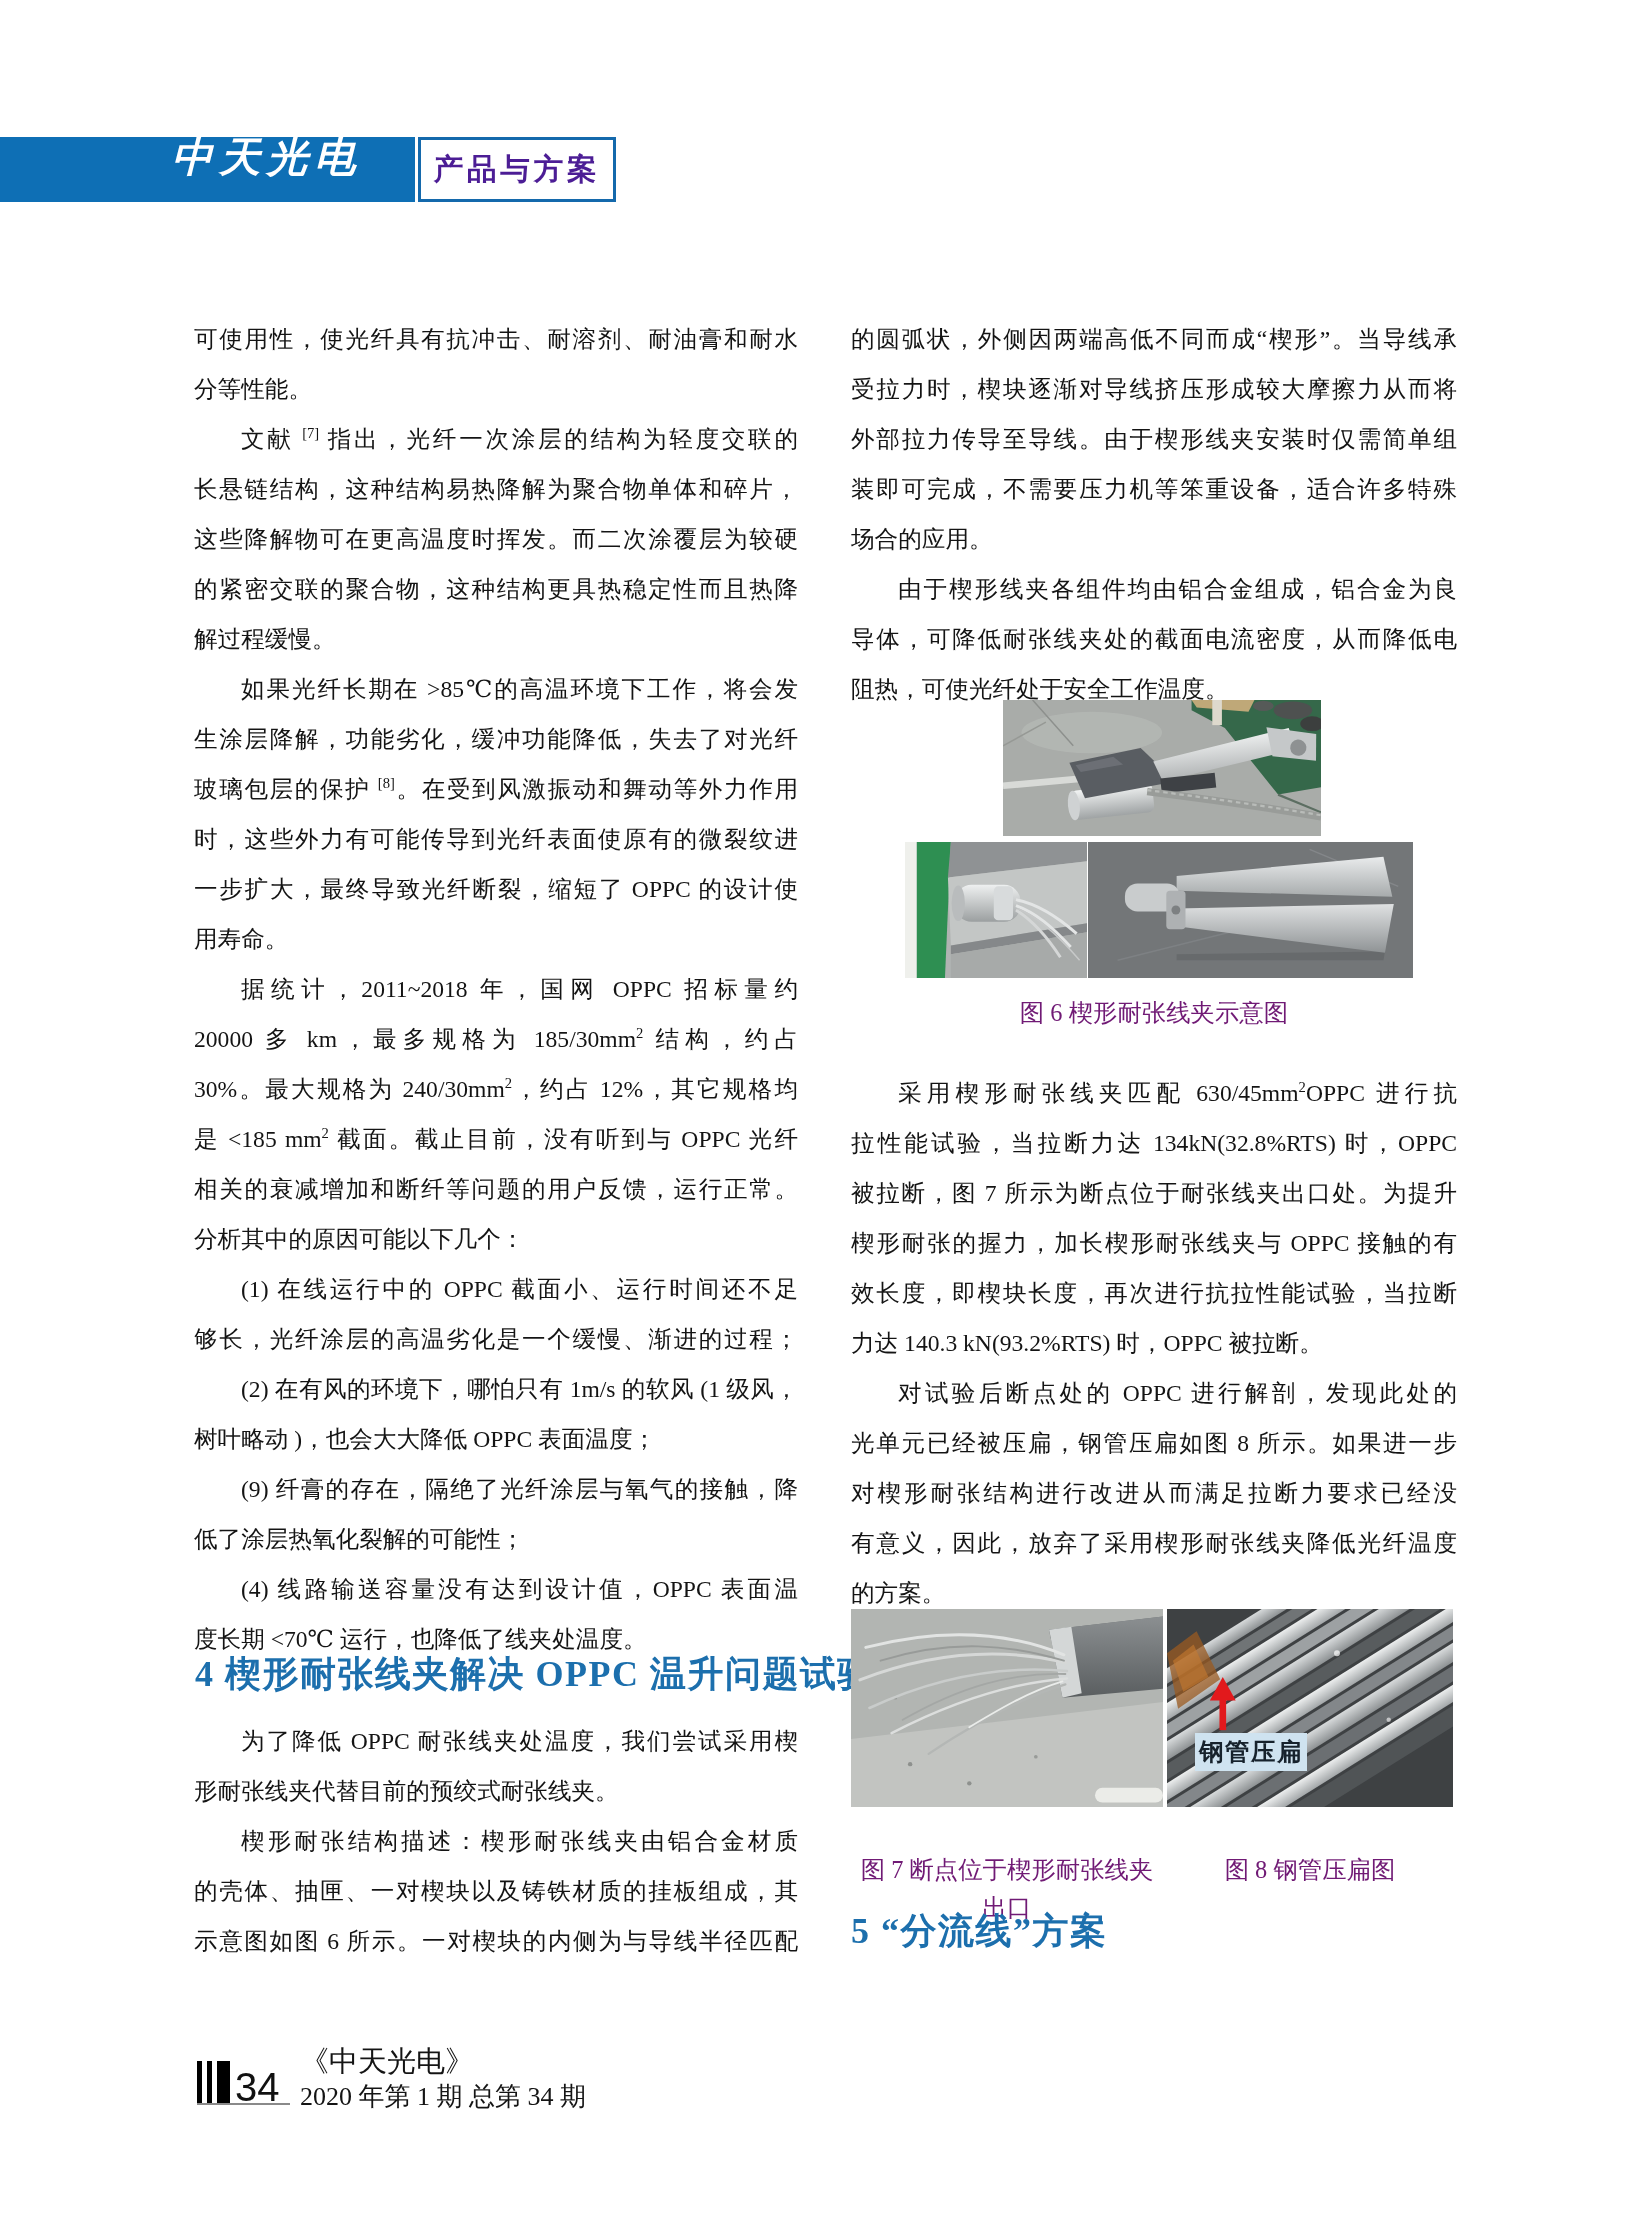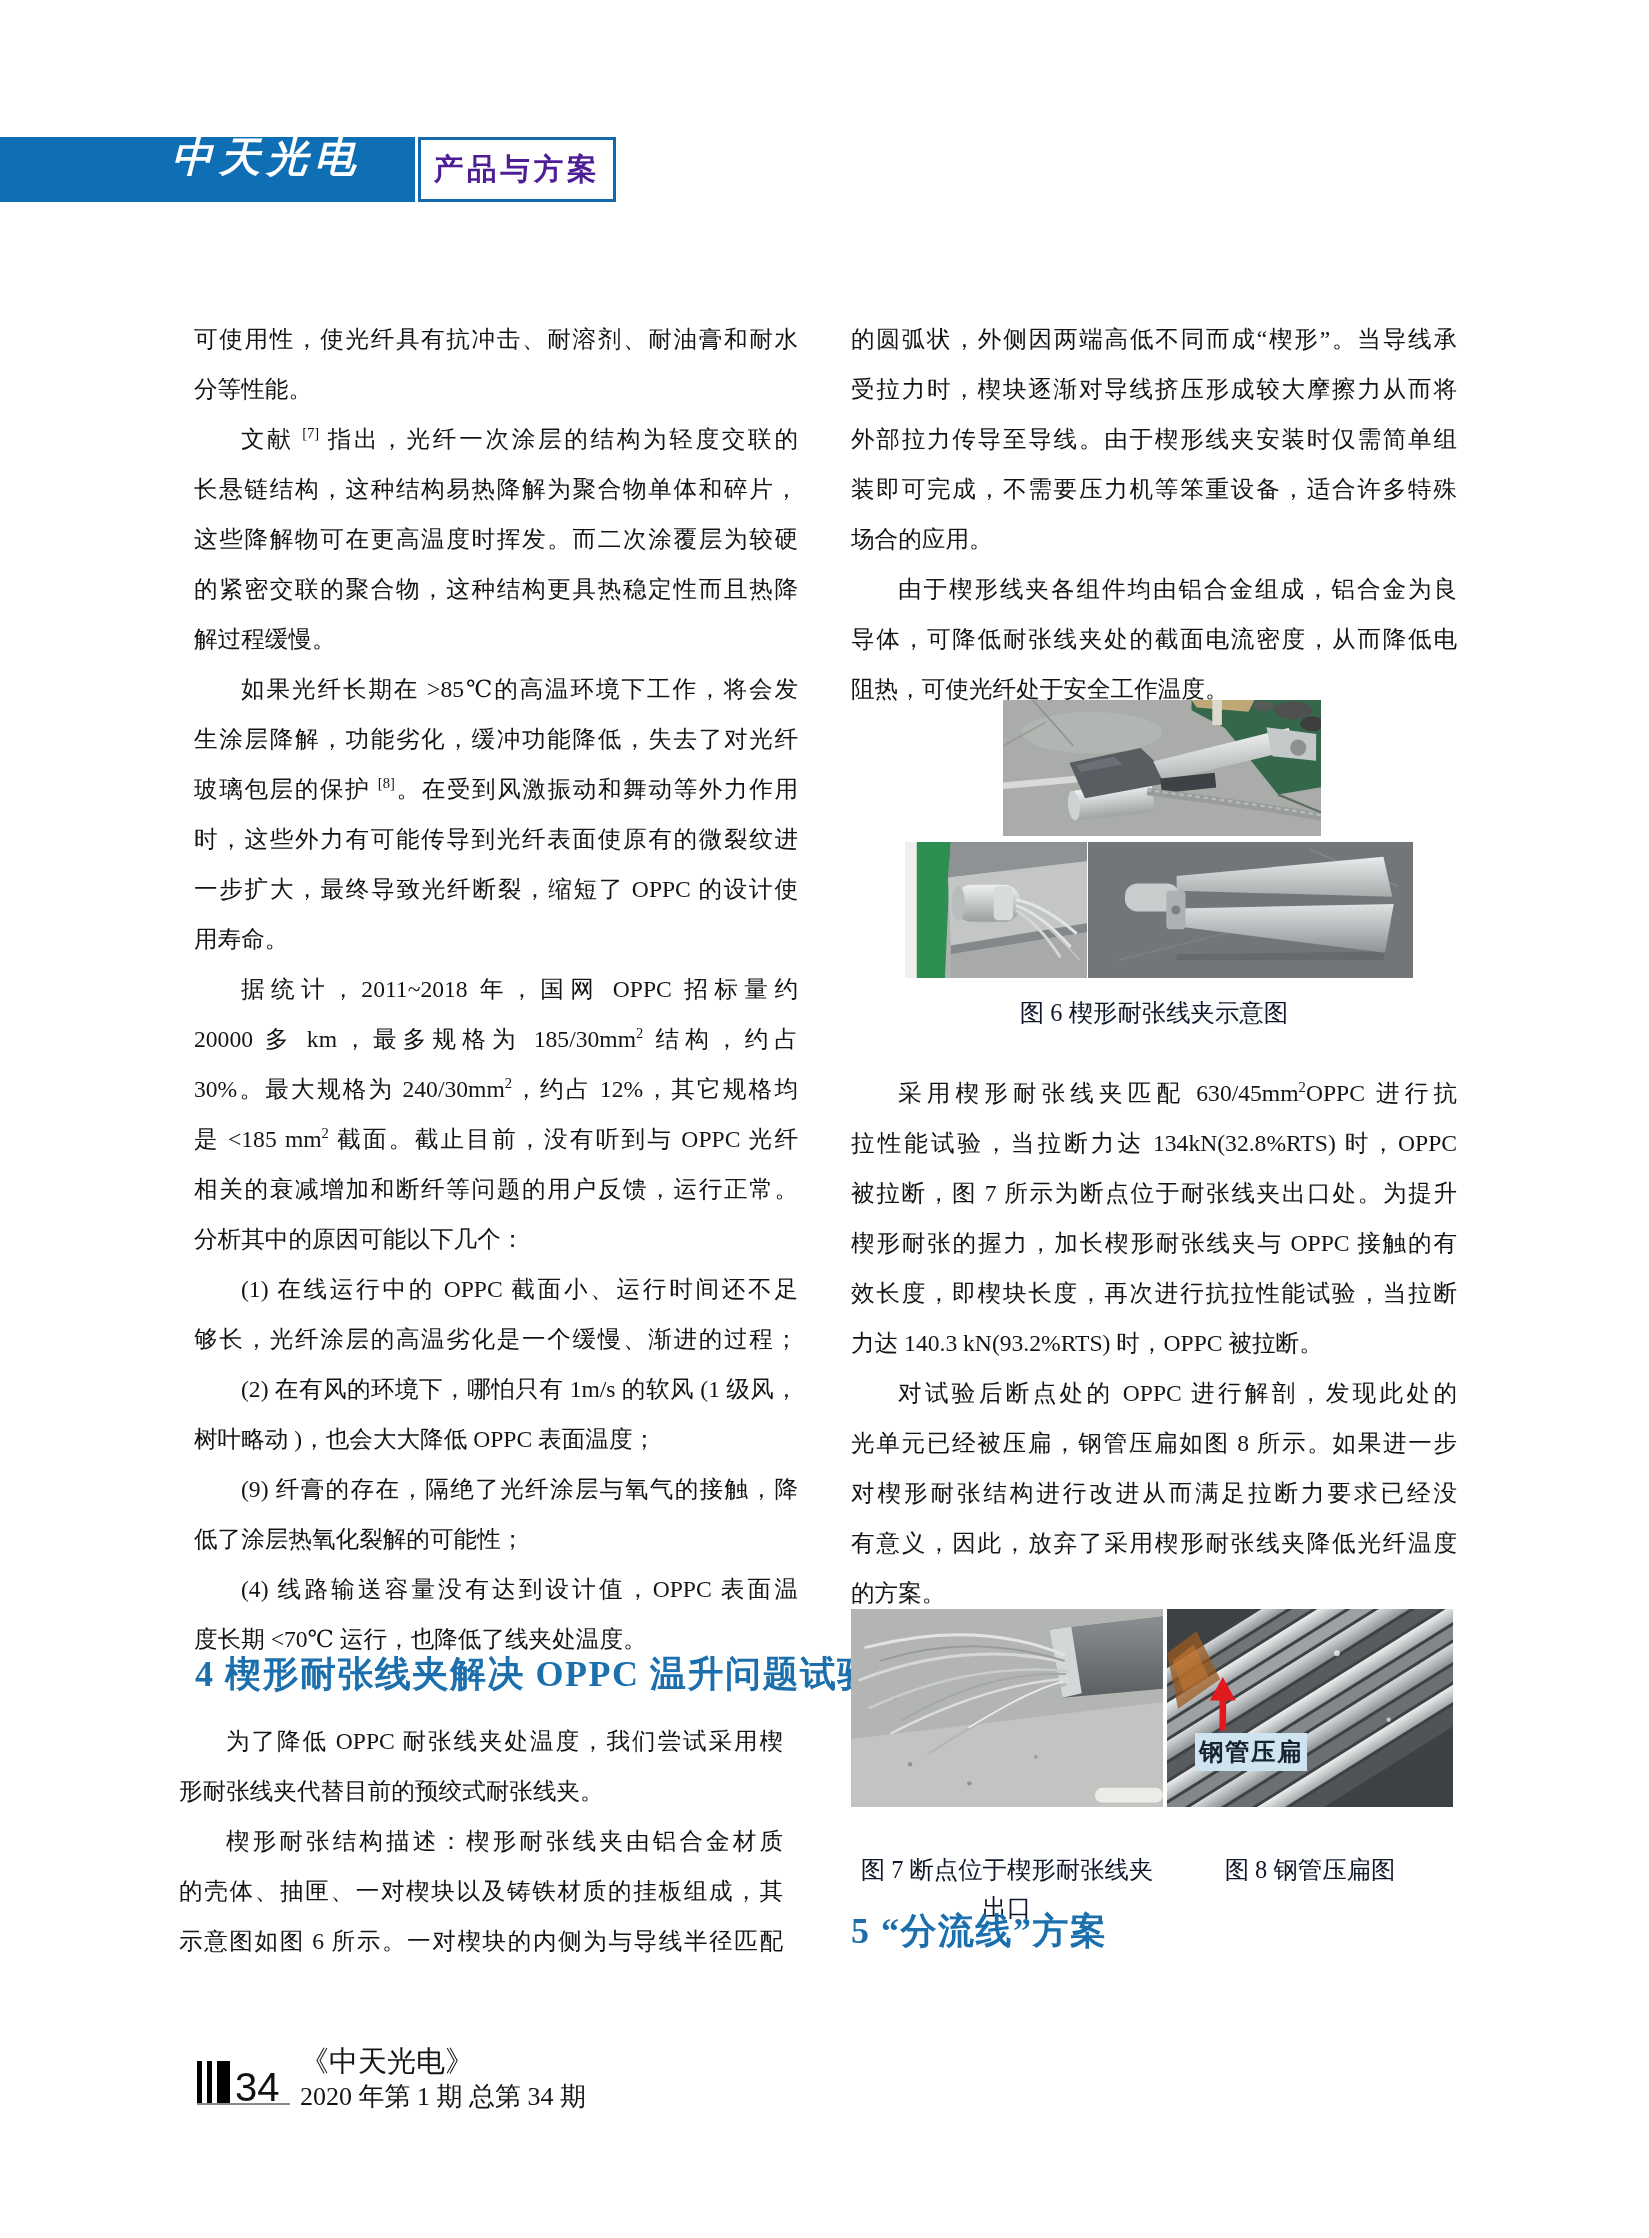--- a/index.html
+++ b/index.html
@@ -13,21 +13,21 @@
           border:3px solid #1469ac;background:#ffffff;display:flex;align-items:center;justify-content:center;}
   .tabbox span{color:#4c1d95;font-size:29.6px;font-weight:bold;letter-spacing:3.7px;
                font-family:"Liberation Sans","DejaVu Sans",sans-serif;}
   
   .col{position:absolute;width:604px;}
   .ln{height:50px;line-height:50px;font-size:23.6px;white-space:nowrap;}
   .j{white-space:normal;text-align:justify;text-align-last:justify;overflow:hidden;height:50px;}
   .ind{text-indent:47px;}
   .sup{font-size:0.62em;vertical-align:super;line-height:0;}
   .h4,.h5{position:absolute;color:#1c6fad;font-weight:bold;font-size:36px;line-height:1.1;white-space:nowrap;letter-spacing:1.5px;}
-  .cap{position:absolute;font-size:24.4px;height:38px;line-height:38px;text-align:center;color:#0f172a;}
+  .cap{position:absolute;font-size:24.4px;height:38px;line-height:38px;text-align:center;color:#701a75;}
   
   .photo{position:absolute;overflow:hidden;background:#f9a8d4;}
   .photo svg{display:block;width:100%;height:100%;}
   .f8label{position:absolute;left:28px;top:124px;width:112px;height:38px;background:#cfe3f0;
            color:#16222c;font-weight:bold;font-size:24.4px;display:flex;align-items:center;justify-content:center;
            font-family:"Liberation Sans","DejaVu Sans",sans-serif;letter-spacing:1.5px;}
   
   .fbars{position:absolute;left:197px;top:2061px;width:32.5px;height:42px;
          background:linear-gradient(to right,#000 0 5.2px,#fff 5.2px 9.6px,#000 9.6px 15.5px,#fff 15.5px 20px,#000 20px 32.5px);}
   .fnum{position:absolute;left:235px;top:2067px;font-size:40px;line-height:1;color:#111;
@@ -73,21 +73,21 @@
     <div class="ln j ind">(2) 在有风的环境下，哪怕只有 1m/s 的软风 (1 级风，</div>
     <div class="ln">树叶略动 )，也会大大降低 OPPC 表面温度；</div>
     <div class="ln j ind">(9) 纤膏的存在，隔绝了光纤涂层与氧气的接触，降</div>
     <div class="ln">低了涂层热氧化裂解的可能性；</div>
     <div class="ln j ind">(4) 线路输送容量没有达到设计值，OPPC 表面温</div>
     <div class="ln">度长期 &lt;70℃ 运行，也降低了线夹处温度。</div>
   </div>
 
   <div class="h4" style="left:195px;top:1655px;">4 楔形耐张线夹解决 OPPC 温升问题试验</div>
 
-  <div class="col" style="left:179px;top:1716px;">
+  <div class="col" style="left:194px;top:1716px;">
     <div class="ln j ind">为了降低 OPPC 耐张线夹处温度，我们尝试采用楔</div>
     <div class="ln">形耐张线夹代替目前的预绞式耐张线夹。</div>
     <div class="ln j ind">楔形耐张结构描述：楔形耐张线夹由铝合金材质</div>
     <div class="ln j">的壳体、抽匣、一对楔块以及铸铁材质的挂板组成，其</div>
     <div class="ln j">示意图如图 6 所示。一对楔块的内侧为与导线半径匹配</div>
   </div>
 
   <div class="col" style="left:851px;top:314px;width:606px;">
     <div class="ln j">的圆弧状，外侧因两端高低不同而成“楔形”。当导线承</div>
     <div class="ln j">受拉力时，楔块逐渐对导线挤压形成较大摩擦力从而将</div>

